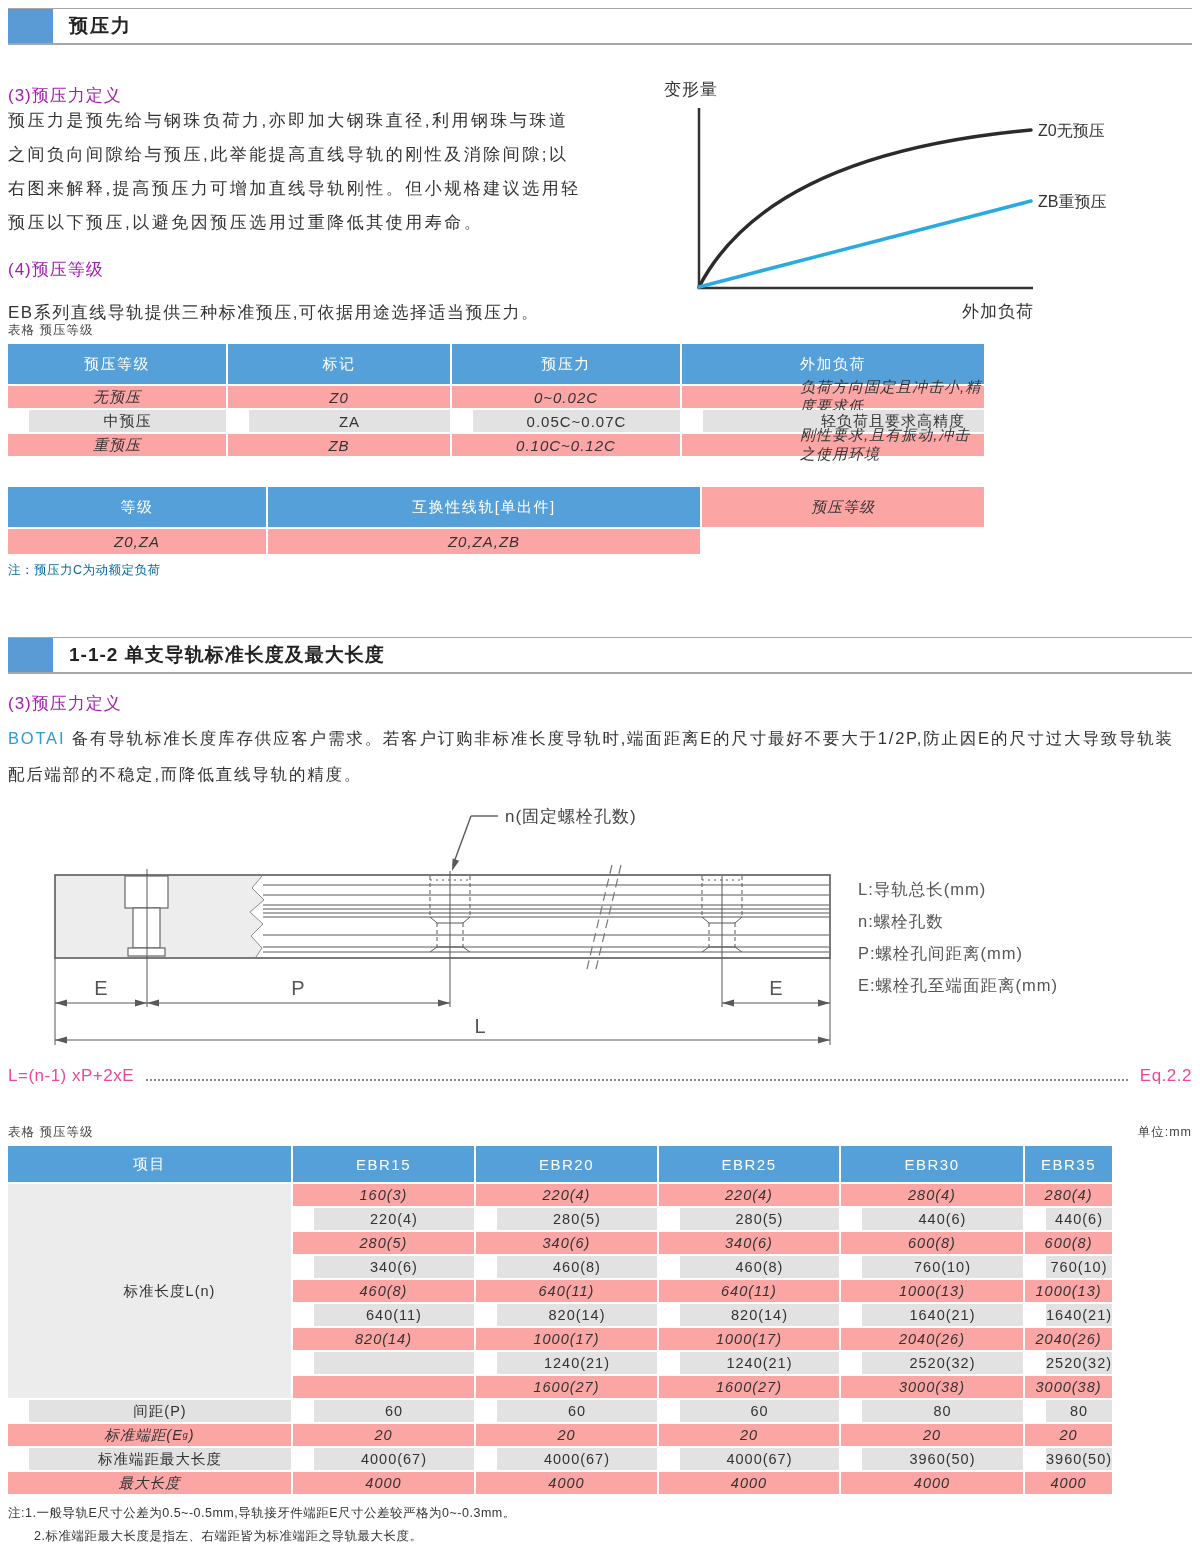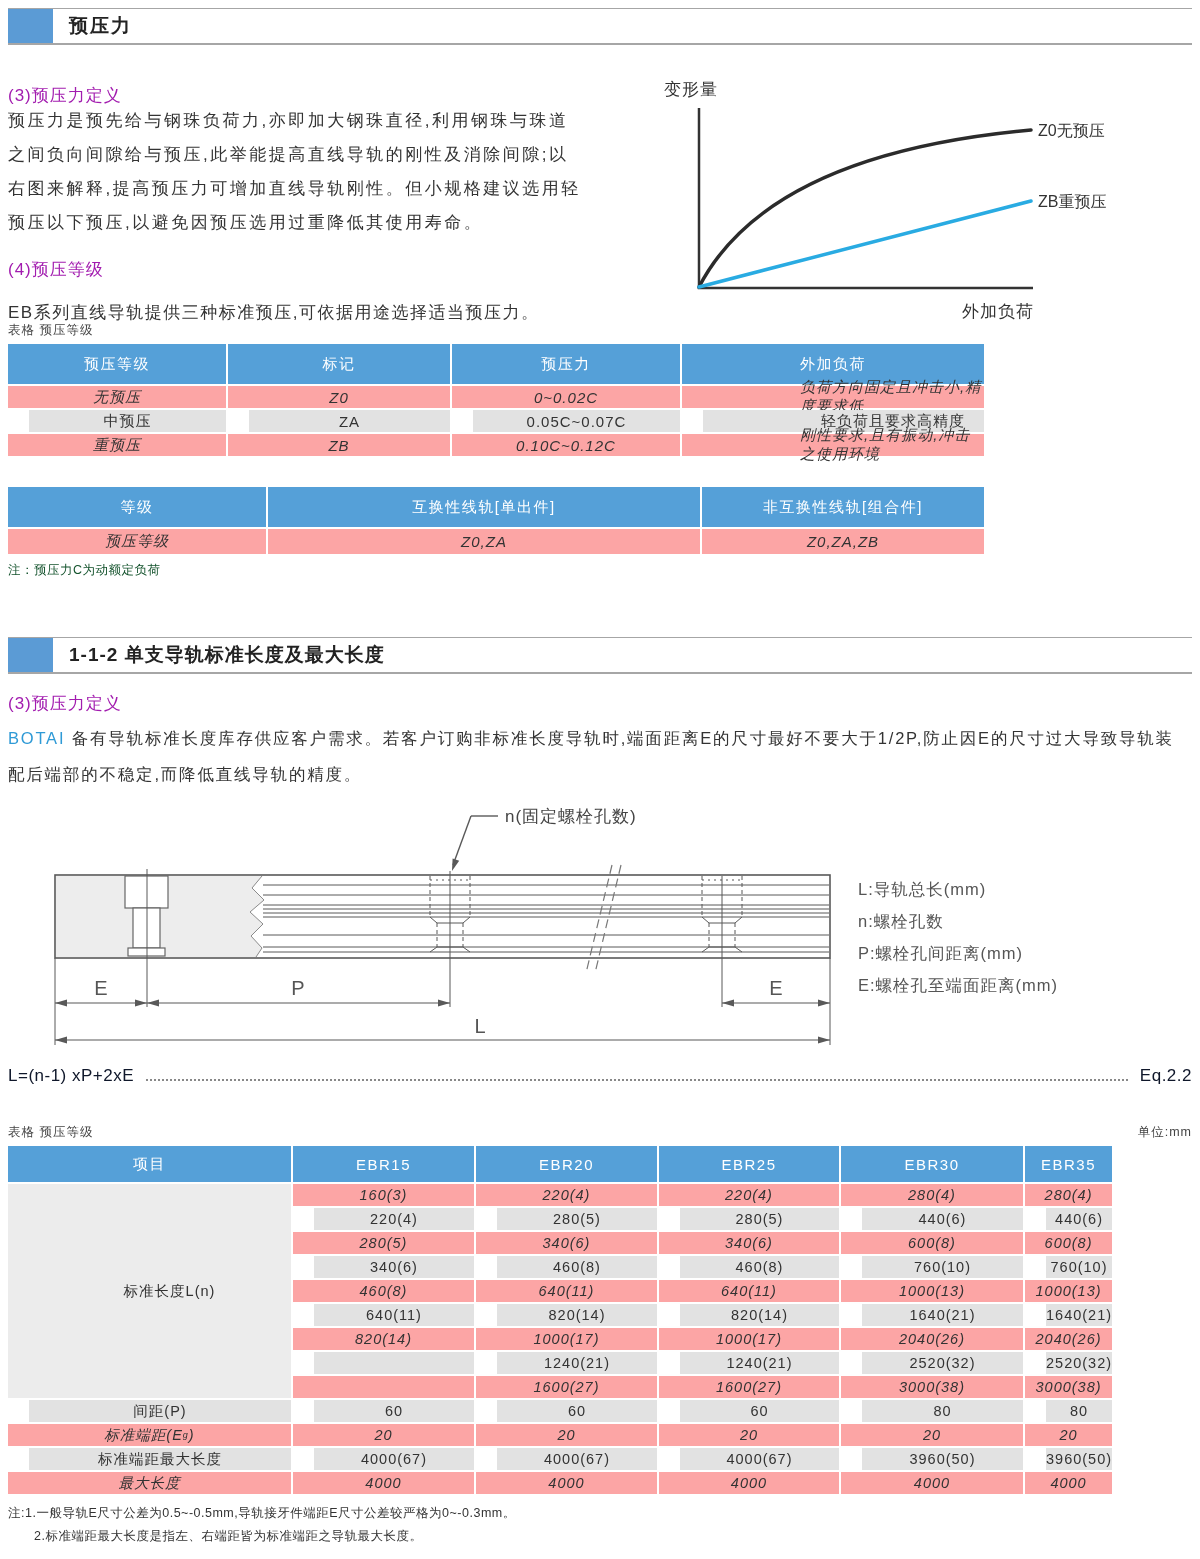--- a/index.html
+++ b/index.html
@@ -31,26 +31,26 @@
   .light{background:#fca5a5;font-style:italic;} .dark{background:#e2e2e2;margin-left:21px;}
   .t1{grid-template-columns:218px 222px 228px 1fr;grid-template-rows:40px repeat(3,22px);}
   .t1 .td-left{justify-content:flex-start;padding-left:118px;}
   .t2{grid-template-columns:258px 432px 1fr;grid-template-rows:40px 25px;}
   .t3{grid-template-columns:283px 181px 181px 180px 182px 1fr;grid-template-rows:36px repeat(13,22px);}
   .t3 .th{font-size:15px;}
   .t3 .td{font-size:14.5px;}
   .t3 .span-cell{grid-row:2 / span 9;grid-column:1;background:#ececec;padding-left:40px;}
   sub{font-size:9px;}
 
-  .note{position:absolute;left:8px;font-size:12.5px;color:#14532d;letter-spacing:0.5px;white-space:nowrap;}
+  .note{position:absolute;left:8px;font-size:12.5px;color:#0369a1;letter-spacing:0.5px;white-space:nowrap;}
   .notes{position:absolute;left:8px;font-size:12.5px;color:#333;line-height:23px;letter-spacing:0.5px;}
   .notes .n2{padding-left:26px;}
 
   .formula-row{position:absolute;left:8px;width:1184px;display:flex;align-items:flex-end;
-               font-size:17px;color:#0f172a;}
+               font-size:17px;color:#ec4899;}
   .formula-row .ftext{white-space:nowrap;letter-spacing:0.5px;}
   .formula-row .dots{flex:1;border-bottom:2px dotted #888;margin:0 12px 5px 12px;height:1px;}
 
   svg text{font-family:"Liberation Sans","DejaVu Sans",sans-serif;}
   .abs{position:absolute;}
 </style>
 </head>
 <body>
 
 <div class="page">
@@ -102,21 +102,20 @@
 
     <div class="td light">重预压</div>
     <div class="td light">ZB</div>
     <div class="td light">0.10C~0.12C</div>
     <div class="td light td-left">刚性要求,且有振动,冲击之使用环境</div>
   </div>
 
   <div class="tbl t2" style="top:487px;">
     <div class="th">等级</div>
     <div class="th">互换性线轨[单出件]</div>
-    <div class="th">非互换性线轨[组合件]</div>
     <div class="td light">预压等级</div>
     <div class="td light">Z0,ZA</div>
     <div class="td light">Z0,ZA,ZB</div>
   </div>
   <div class="note" style="top:562px;">注：预压力C为动额定负荷</div>
 
   <div class="section-bar" style="top:637px;">
     <span class="bar-block"></span>
     <span class="bar-title" style="letter-spacing:1px;">1-1-2 单支导轨标准长度及最大长度</span>
   </div>

